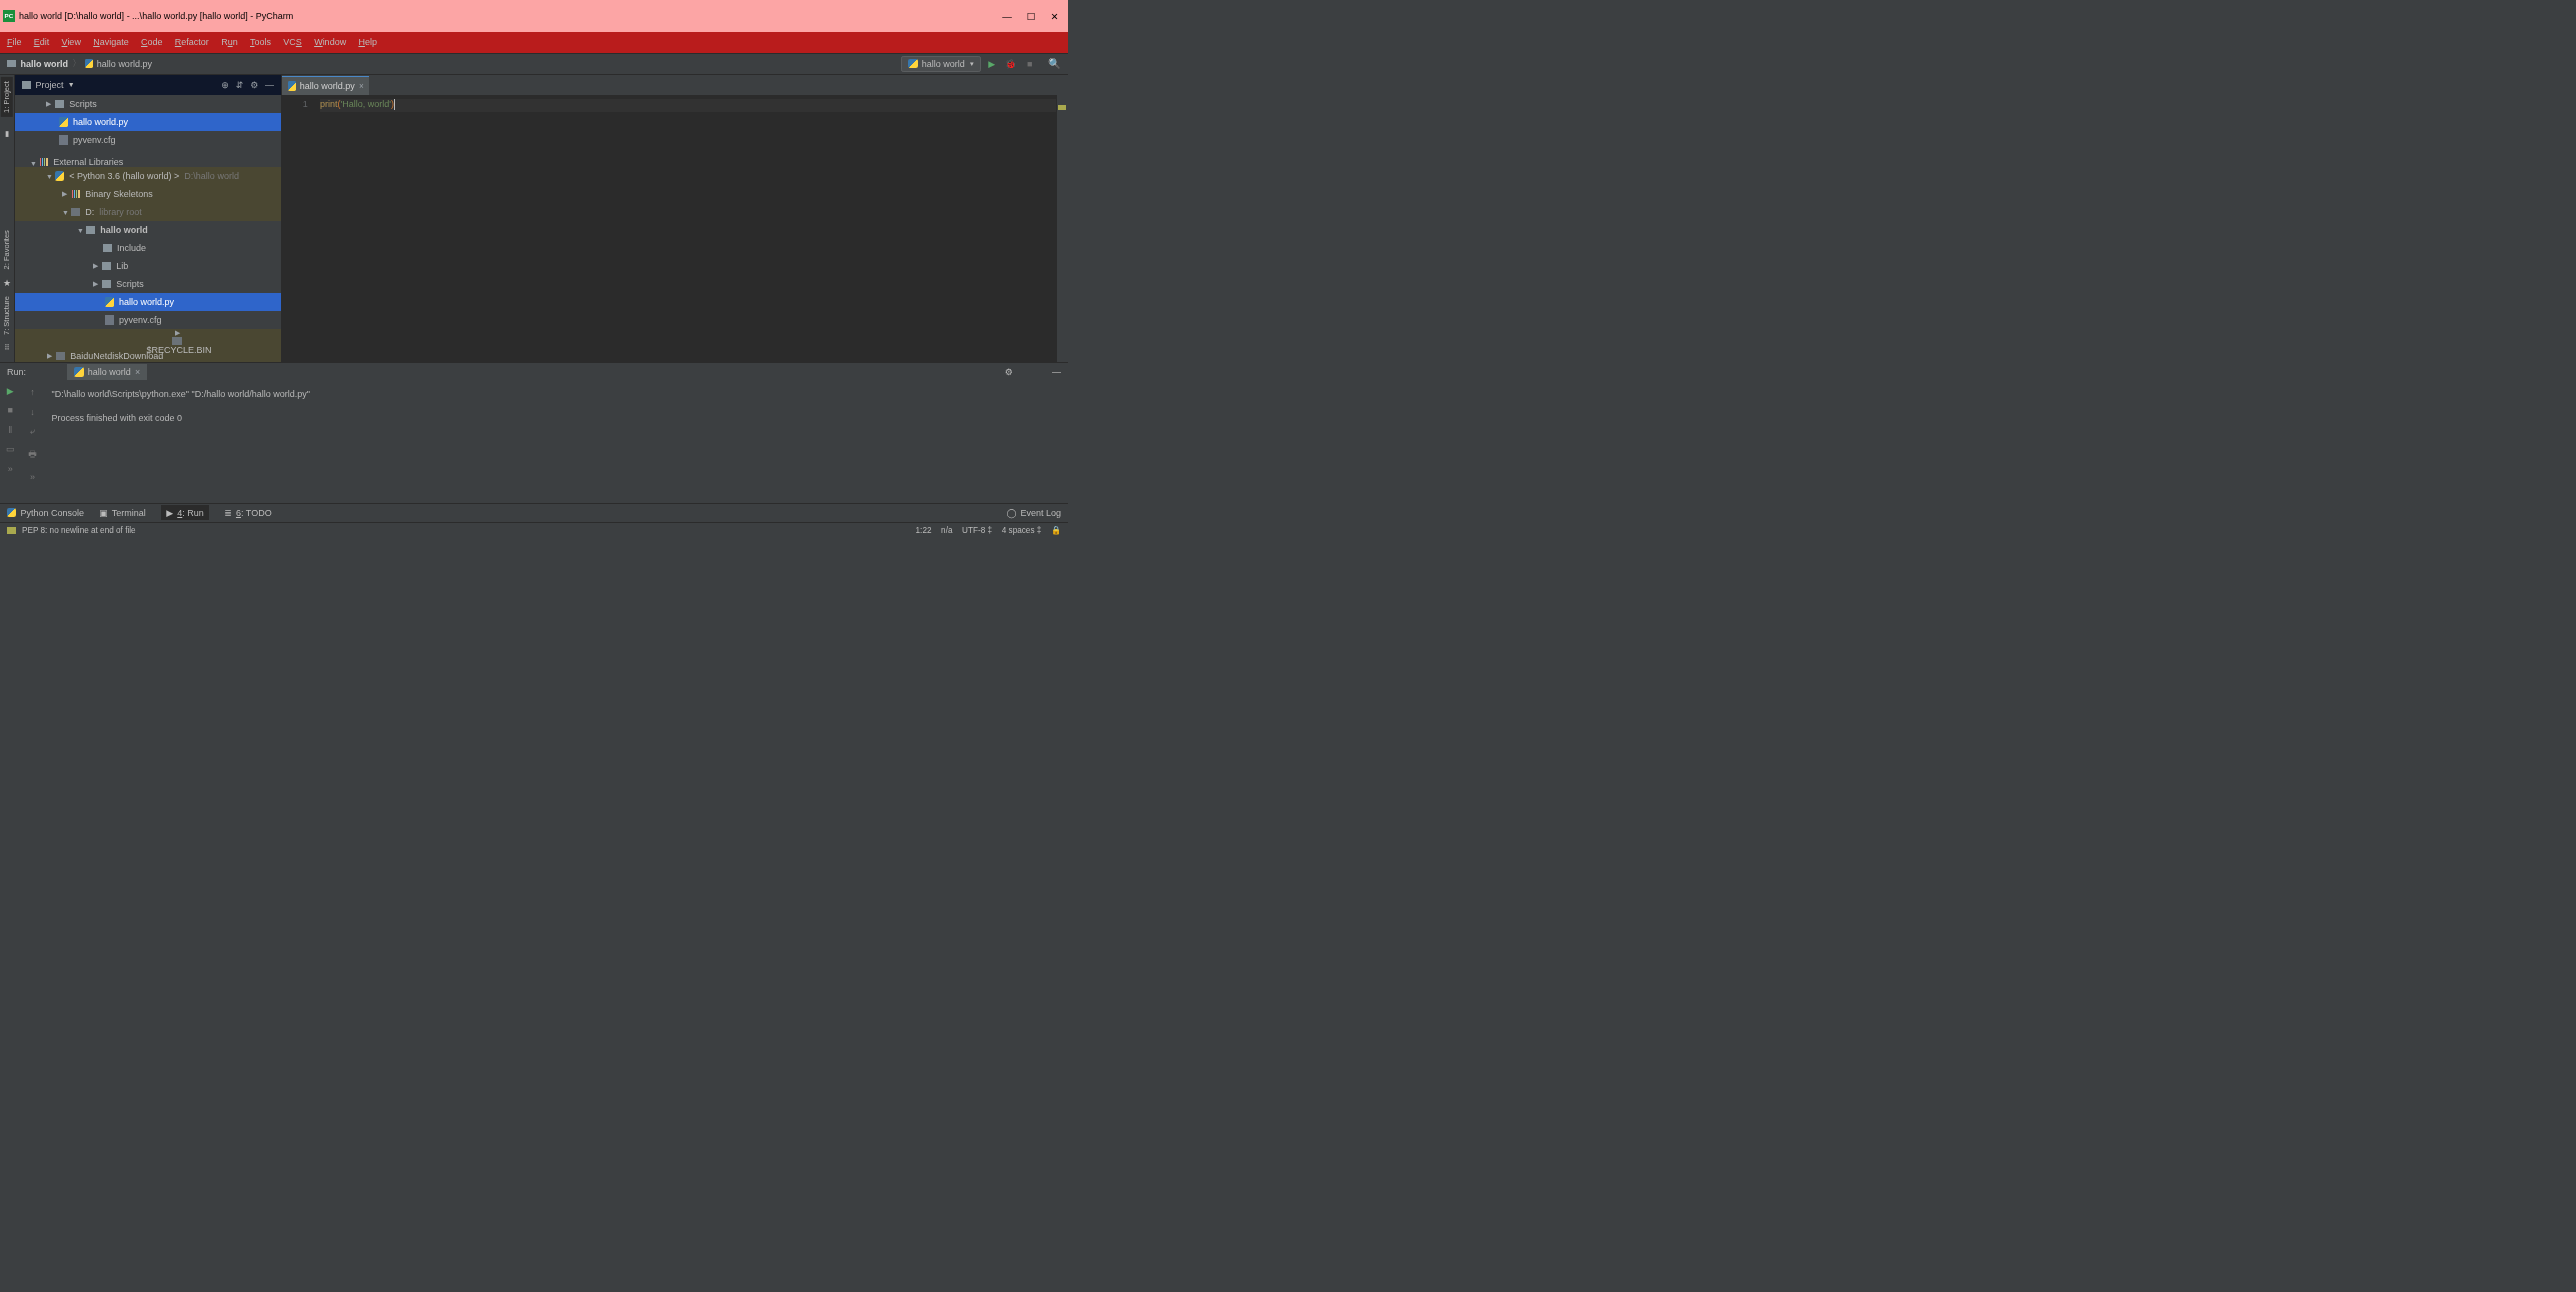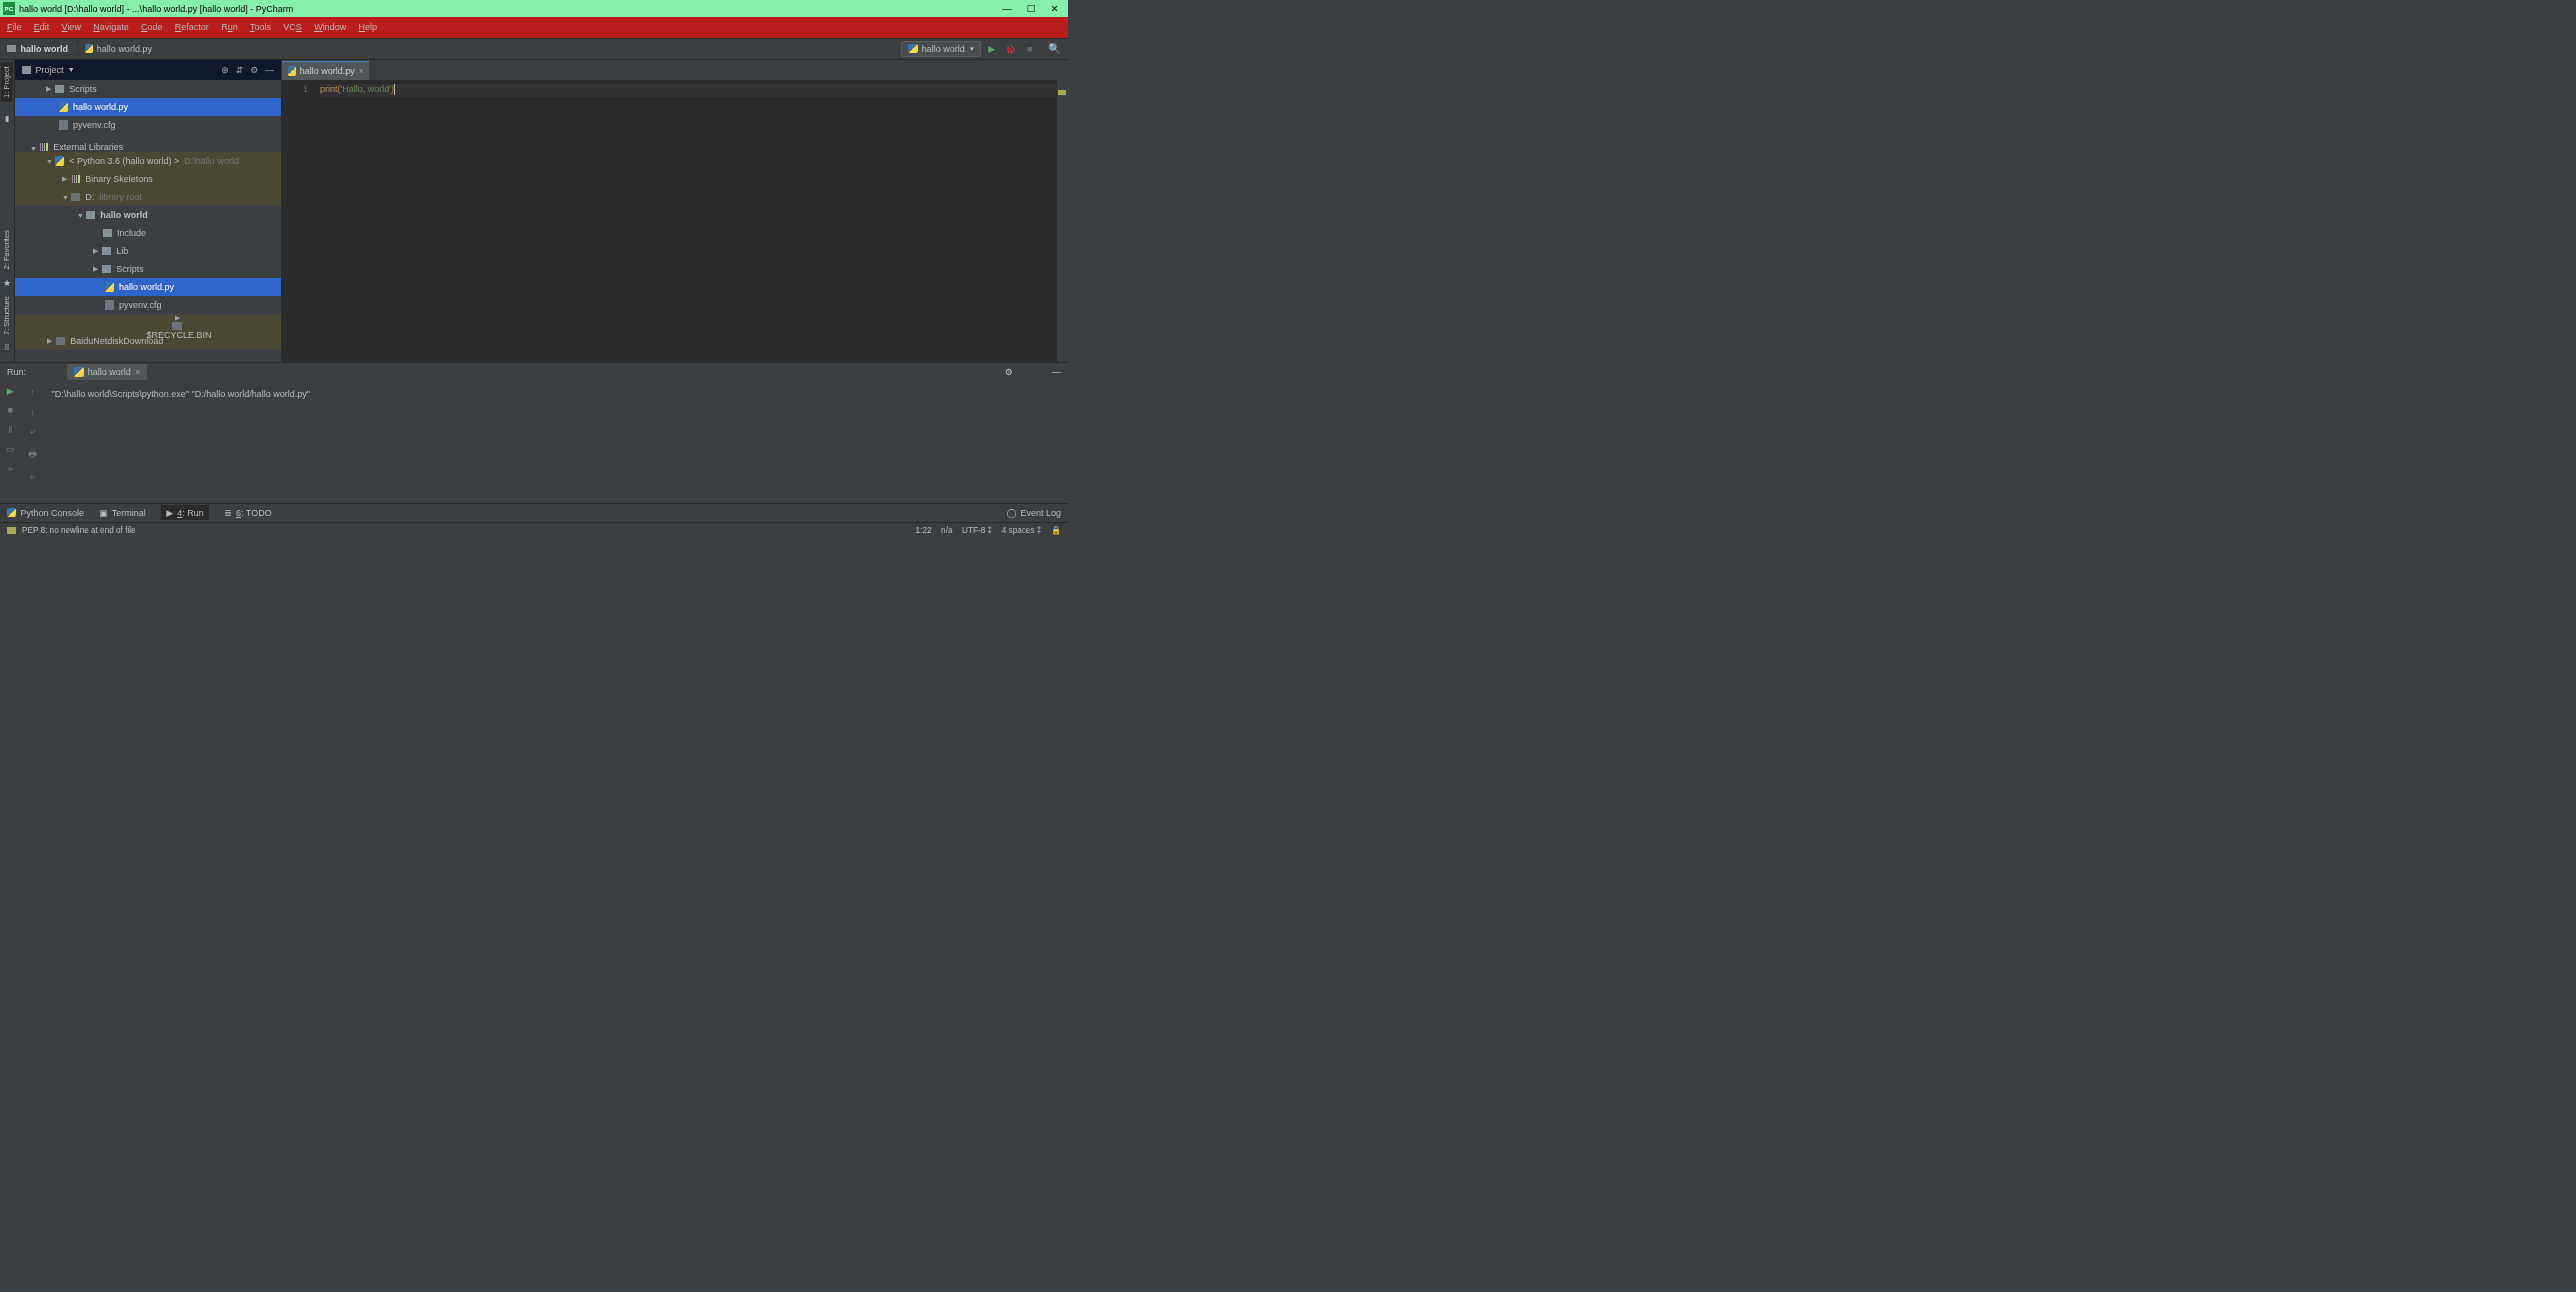--- a/index.html
+++ b/index.html
@@ -1,17 +1,17 @@
 <!DOCTYPE html>
 <html style="font-size:11px"><head>
 <meta charset="utf-8">
 <style>
 * { margin:0; padding:0; box-sizing:border-box; font-family:"Segoe UI",Arial,sans-serif; }
 body { background:#3c3f41; color:#bbbbbb; font-size:9px; overflow:hidden; width:1068px; height:538px; display:flex; flex-direction:column; }
-.titlebar { background:#86efac; height:17px; display:flex; align-items:center; padding:0 2.7px; color:#000; }
+.titlebar { background:#fca5a5; height:32px; display:flex; align-items:center; padding:0 2.7px; color:#000; }
 .titlebar .pc-icon { width:12.3px; height:12.3px; background:#1a8f3c; color:#fff; font-size:6.2px; display:flex; align-items:center; justify-content:center; font-weight:bold; margin-right:4.1px; }
 .titlebar .title { flex:1; font-size:9px; }
 .win-controls { display:flex; gap:15px; margin-right:6.9px; }
 .win-controls span { font-size:9.6px; cursor:default; }
 .menubar { background:#b91c1c; height:20.6px; display:flex; align-items:center; padding:0 6.9px; gap:12.3px; color:#bbbbbb; }
 .menubar span { cursor:default; }
 .menubar span u { text-decoration:underline; }
 .navbar { background:#3c3f41; height:22px; display:flex; align-items:center; padding:0 6.9px; border-top:0.7px solid #2b2b2b; border-bottom:0.7px solid #2b2b2b; }
 .navbar .folder-icon { width:9.6px; height:7.5px; background:#87939a; margin-right:4.1px; }
 .navbar .crumb-sep { color:#6b6b6b; margin:0 4.1px; }
@@ -303,20 +303,21 @@
     <div class="run-ctrl2">
       <span>↑</span>
       <span>↓</span>
       <span>⤶</span>
       <span>🖶</span>
       <span>»</span>
     </div>
     <div class="console">
       <div>"D:\hallo world\Scripts\python.exe" "D:/hallo world/hallo world.py"</div>
       <div style="height:6.9px;"></div>
+      <div>Process finished with exit code 0</div>
     </div>
   </div>
 </div>
 
 <div class="bottom-tabs">
   <div class="bt">
       <span class="pyico"></span>
       <span>Python Console</span>
     </div>
   <div class="bt">

